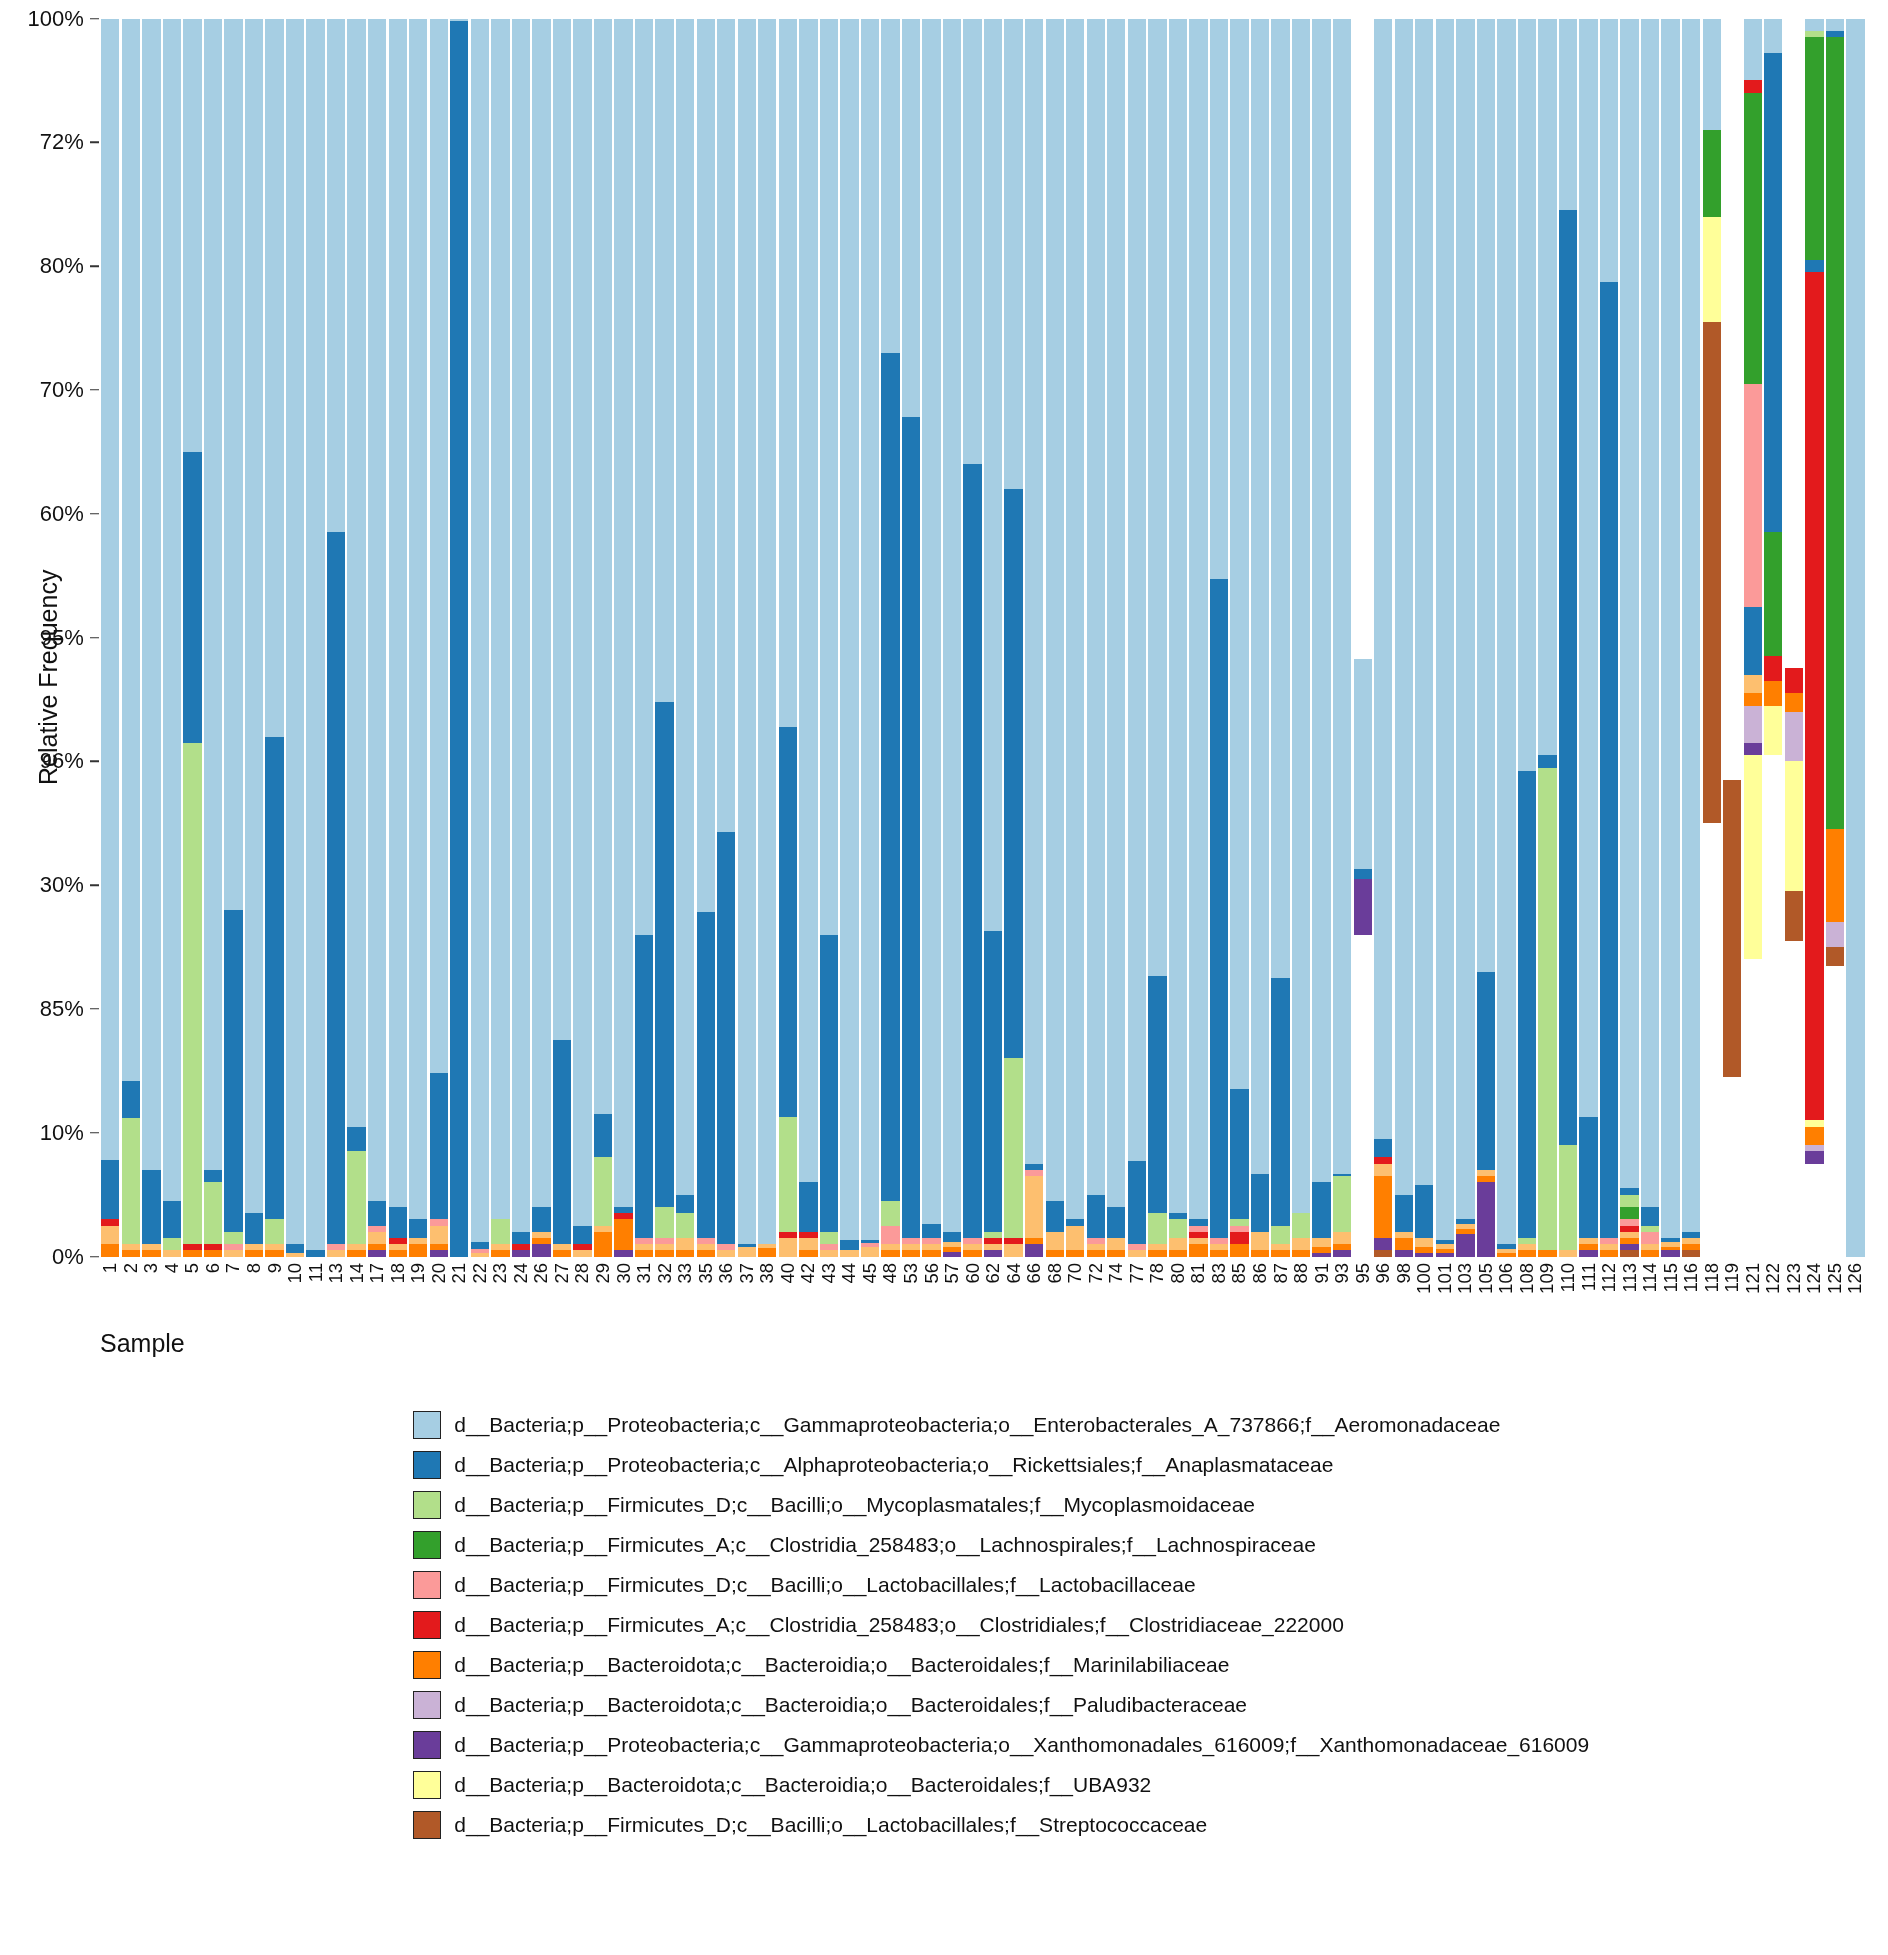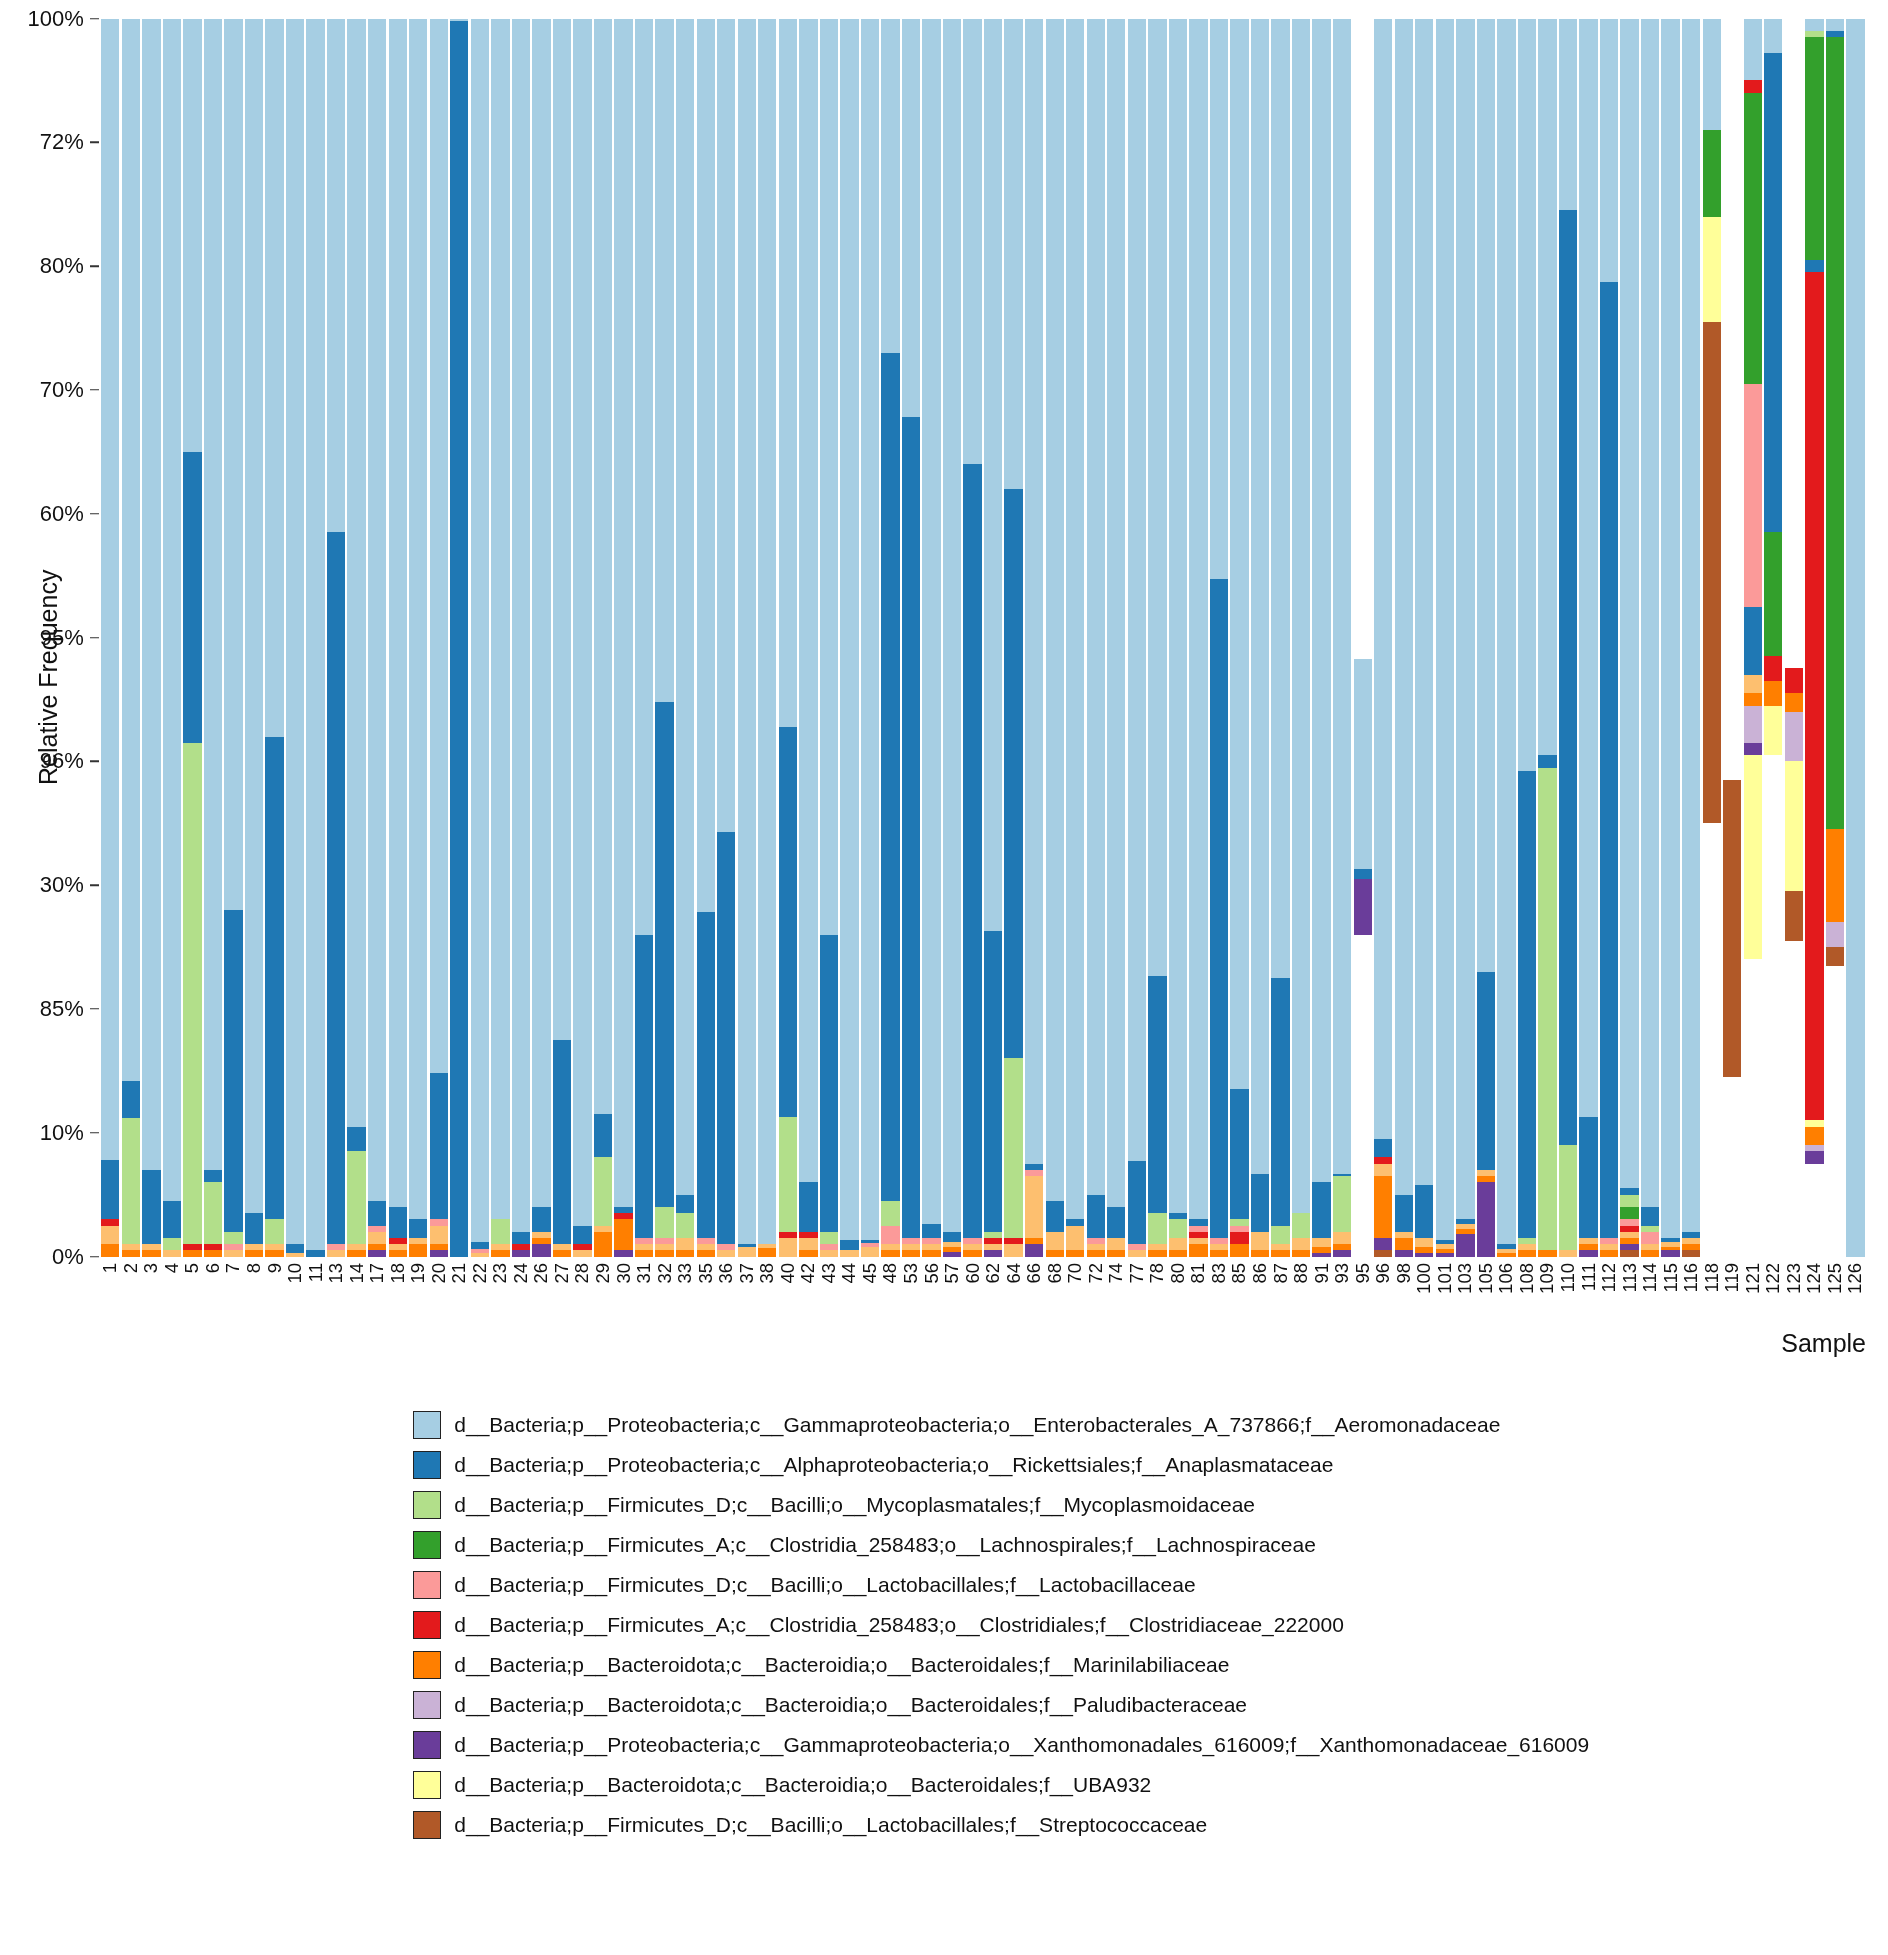--- a/index.html
+++ b/index.html
@@ -7,21 +7,21 @@
   #chart{position:absolute;left:0;top:0;width:1889px;height:1955px;}
   #plot{position:absolute;left:100px;top:18.5px;width:1766px;height:1238px;display:flex;align-items:flex-end;}
   .bar-slot{flex:1 1 0;height:100%;display:flex;flex-direction:column-reverse;padding:0 1.1px;box-sizing:border-box;}
   .seg{width:100%;}
   #yaxis{position:absolute;left:0;top:18.5px;width:100px;height:1238px;}
   .ytick-label{position:absolute;right:16.3px;transform:translateY(-50%);font-size:22px;white-space:nowrap;}
   .ytick-mark{position:absolute;right:1.5px;width:9px;height:1.5px;background:#333;transform:translateY(-50%);}
   #xlabels{position:absolute;left:100px;top:1259px;width:1766px;display:flex;}
   .xlabel-slot{flex:1 1 0;position:relative;height:59px;}
   .xlabel-slot span{position:absolute;top:4.4px;left:50%;transform:translateX(-50%) rotate(180deg);writing-mode:vertical-rl;font-size:18.5px;line-height:1;white-space:nowrap;}
-  #x-axis-title{position:absolute;left:100px;top:1329px;width:1766px;text-align:right;font-size:25px;}
+  #x-axis-title{position:absolute;left:100px;top:1329px;width:1766px;text-align:left;font-size:25px;}
   .yrot{transform:rotate(-90deg);transform-origin:left top;position:absolute;left:34px;top:785px;font-size:25px;white-space:nowrap;}
   #legend{position:absolute;left:413px;top:1411px;}
   .legend-row{display:flex;align-items:center;margin-bottom:12px;}
   .legend-swatch{width:28px;height:28px;border:0.7px solid #222;margin-right:13.3px;box-sizing:border-box;flex:0 0 auto;}
   .legend-label{font-size:21px;white-space:nowrap;}
 </style>
 </head>
 <body>
 
 <div id="chart">

